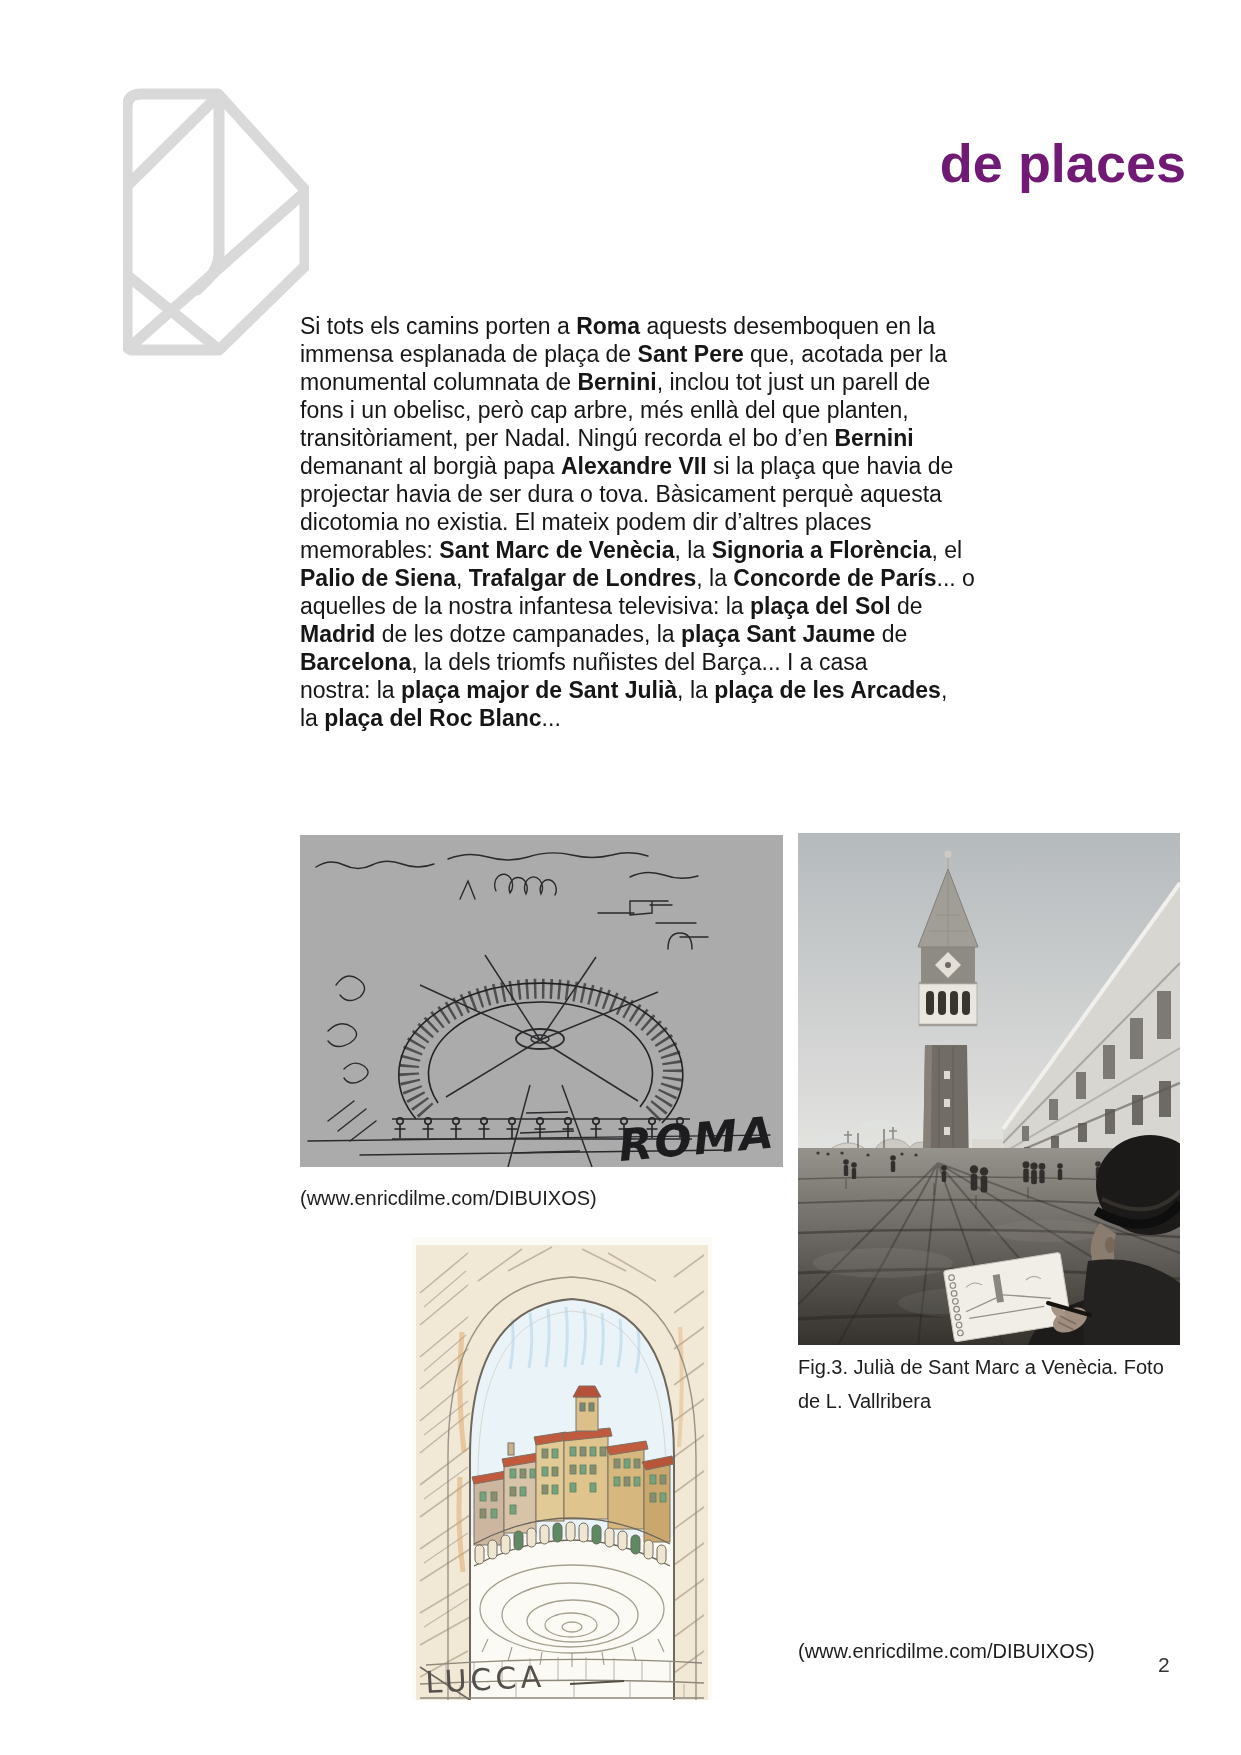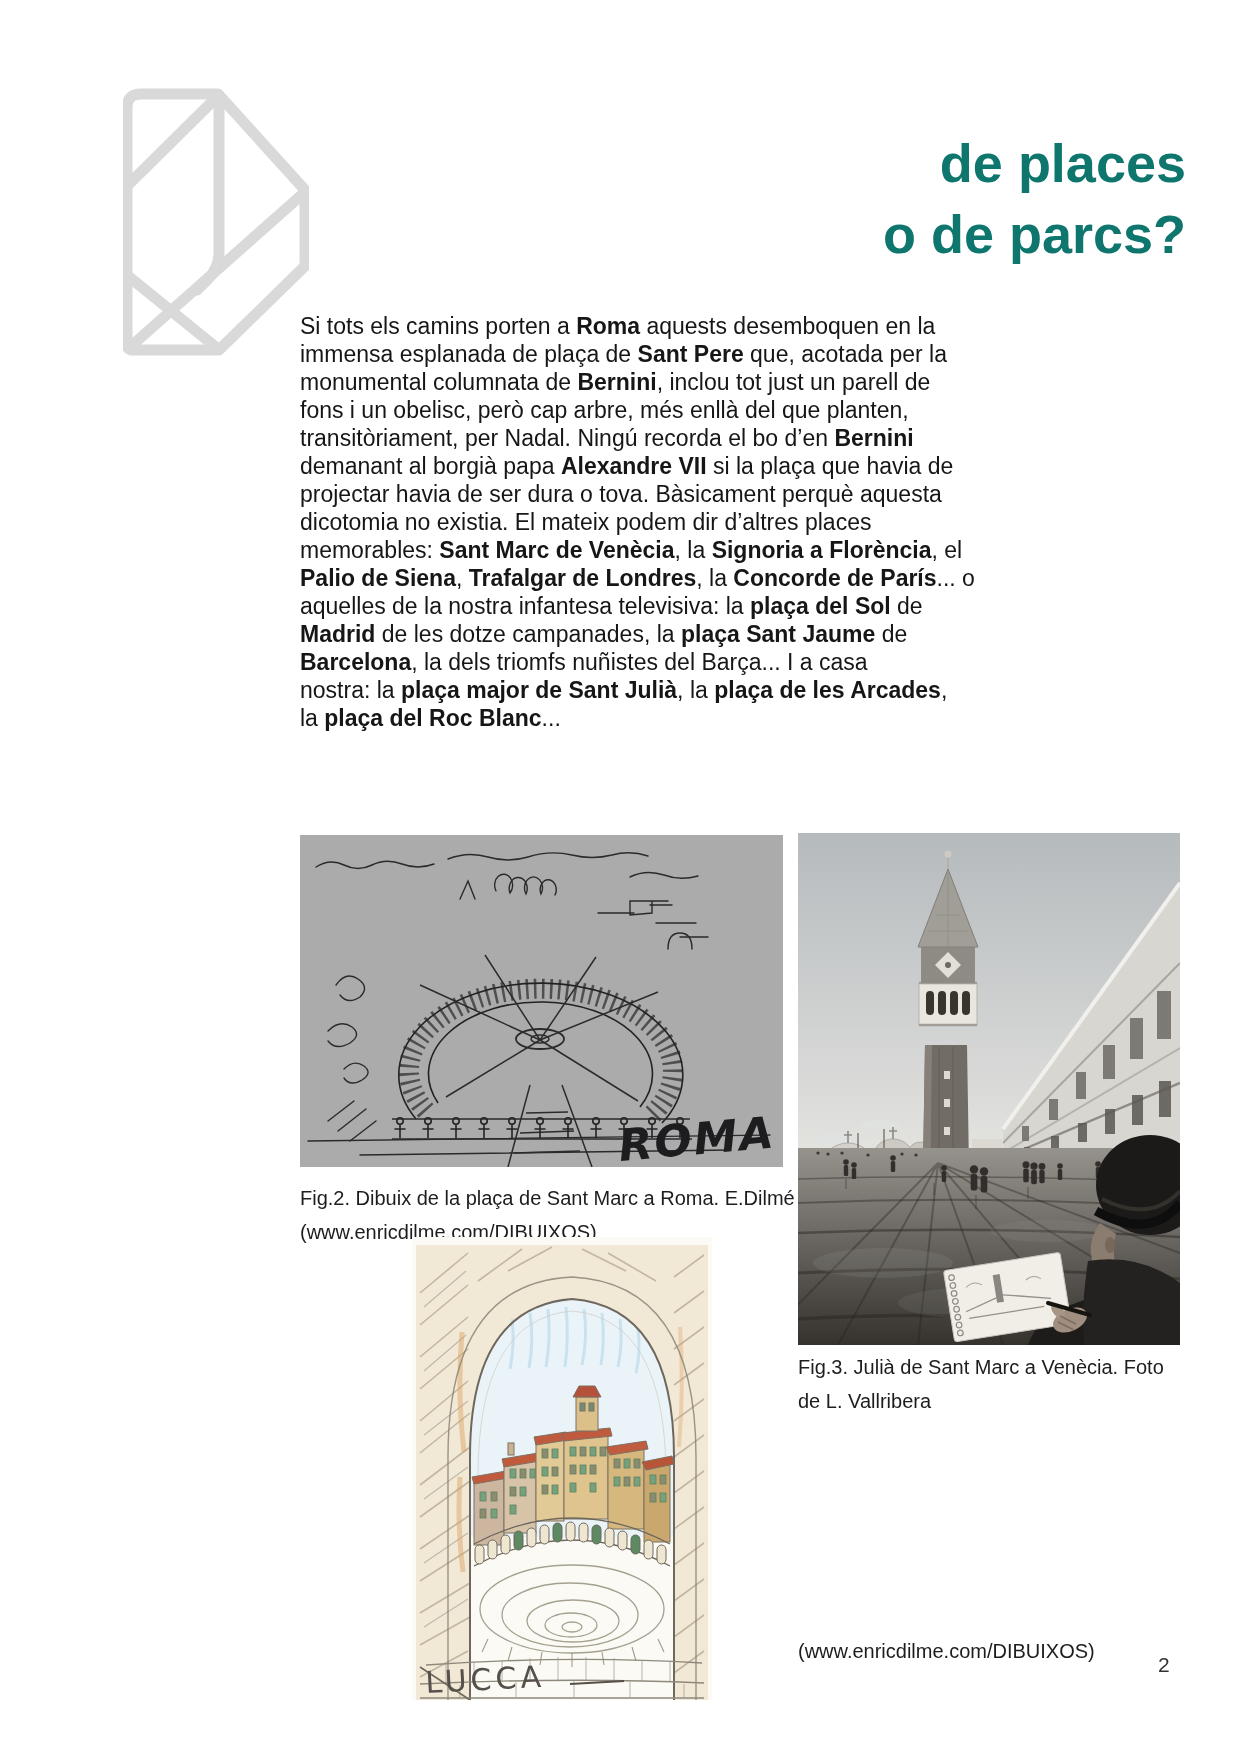--- a/index.html
+++ b/index.html
@@ -1,19 +1,19 @@
 <!DOCTYPE html>
 <html><head>
 <meta charset="utf-8">
 <style>
   html,body{margin:0;padding:0;background:#888;}
   .page{position:relative;width:1241px;height:1755px;background:#ffffff;overflow:hidden;
         font-family:"Liberation Sans",sans-serif;}
   .abs{position:absolute;}
-  .title{top:128px;right:55px;text-align:right;color:#0f766e;
+  .title{top:128px;right:55px;text-align:right;color:#701a75;
          font:bold 54px/71px "Liberation Sans",sans-serif;letter-spacing:0;}
   .bodytext{left:300px;top:312px;width:870px;color:#161616;
             font-family:Liberation Sans, sans-serif;
             font-size:23px;line-height:28px;white-space:pre;}
   .bodytext .b{font-weight:bold;}
   .cap{color:#1d1d1d;font-size:20px;line-height:34px;font-family:"Liberation Sans",sans-serif;}
   .cap div{white-space:pre;}
   .pagenum{left:1158px;top:1653px;font-size:21px;color:#333;}
   .figbox{display:block;}
   svg text{font-family:"DejaVu Sans",sans-serif;}
@@ -30,21 +30,20 @@
         <path d="M4,96 L95,6"></path>
         <path d="M96,6 L96,162 Q96,178 85,189 L74,200"></path>
         <path d="M182,102 L6,258"></path>
         <path d="M5,186 L94,258"></path>
       </g>
     </svg>
   </div>
 
   <div class="abs title">
     <div>de places</div>
-    <div>o de parcs?</div>
   </div>
 
   <div class="abs bodytext"><div><span>Si tots els camins porten a </span><span class="b">Roma</span><span> aquests desemboquen en la</span></div><div><span>immensa esplanada de plaça de </span><span class="b">Sant Pere</span><span> que, acotada per la</span></div><div><span>monumental columnata de </span><span class="b">Bernini</span><span>, inclou tot just un parell de</span></div><div><span>fons i un obelisc, però cap arbre, més enllà del que planten,</span></div><div><span>transitòriament, per Nadal. Ningú recorda el bo d’en </span><span class="b">Bernini</span></div><div><span>demanant al borgià papa </span><span class="b">Alexandre VII</span><span> si la plaça que havia de</span></div><div><span>projectar havia de ser dura o tova. Bàsicament perquè aquesta</span></div><div><span>dicotomia no existia. El mateix podem dir d’altres places</span></div><div><span>memorables: </span><span class="b">Sant Marc de Venècia</span><span>, la </span><span class="b">Signoria a Florència</span><span>, el</span></div><div><span class="b">Palio de Siena</span><span>, </span><span class="b">Trafalgar de Londres</span><span>, la </span><span class="b">Concorde de París</span><span>... o</span></div><div><span>aquelles de la nostra infantesa televisiva: la </span><span class="b">plaça del Sol</span><span> de</span></div><div><span class="b">Madrid</span><span> de les dotze campanades, la </span><span class="b">plaça Sant Jaume</span><span> de</span></div><div><span class="b">Barcelona</span><span>, la dels triomfs nuñistes del Barça... I a casa</span></div><div><span>nostra: la </span><span class="b">plaça major de Sant Julià</span><span>, la </span><span class="b">plaça de les Arcades</span><span>,</span></div><div><span>la </span><span class="b">plaça del Roc Blanc</span><span>...</span></div></div>
 
   <div class="abs figbox" style="left:300px;top:835px;width:483px;height:332px;">
     <svg width="483" height="332" viewBox="0 0 483 332">
       <defs>
         <g id="statue" stroke="#232326" fill="none" stroke-width="1.6">
           <circle cy="286" r="3.2"></circle>
           <path d="M0,289 V303 M-5.5,294 H5.5"></path>
@@ -87,21 +86,20 @@
           <use href="#statue" x="296"></use>
           <use href="#statue" x="324"></use>
         <use href="#statue" x="352"></use>
           <use href="#statue" x="380"></use>
       </g>
       <text x="320" y="326" font-size="44" font-style="italic" font-weight="bold" fill="#1d1d1f" letter-spacing="2" transform="rotate(-5 320 326)">ROMA</text>
     </svg>
   </div>
 
   <div class="abs cap" style="left:300px;top:1181px;width:520px;">
-    <div>Fig.2. Dibuix de la plaça de Sant Marc a Roma. E.Dilmé</div>
     <div>(www.enricdilme.com/DIBUIXOS)</div>
   </div>
 
   <div class="abs figbox" style="left:798px;top:833px;width:382px;height:512px;">
     <svg width="382" height="512" viewBox="0 0 382 512">
       <defs>
         <linearGradient id="sky" x1="0" y1="0" x2="0" y2="1">
           <stop offset="0" stop-color="#b5babd"></stop>
             <stop offset="1" stop-color="#e9e8e4"></stop>
         </linearGradient>

